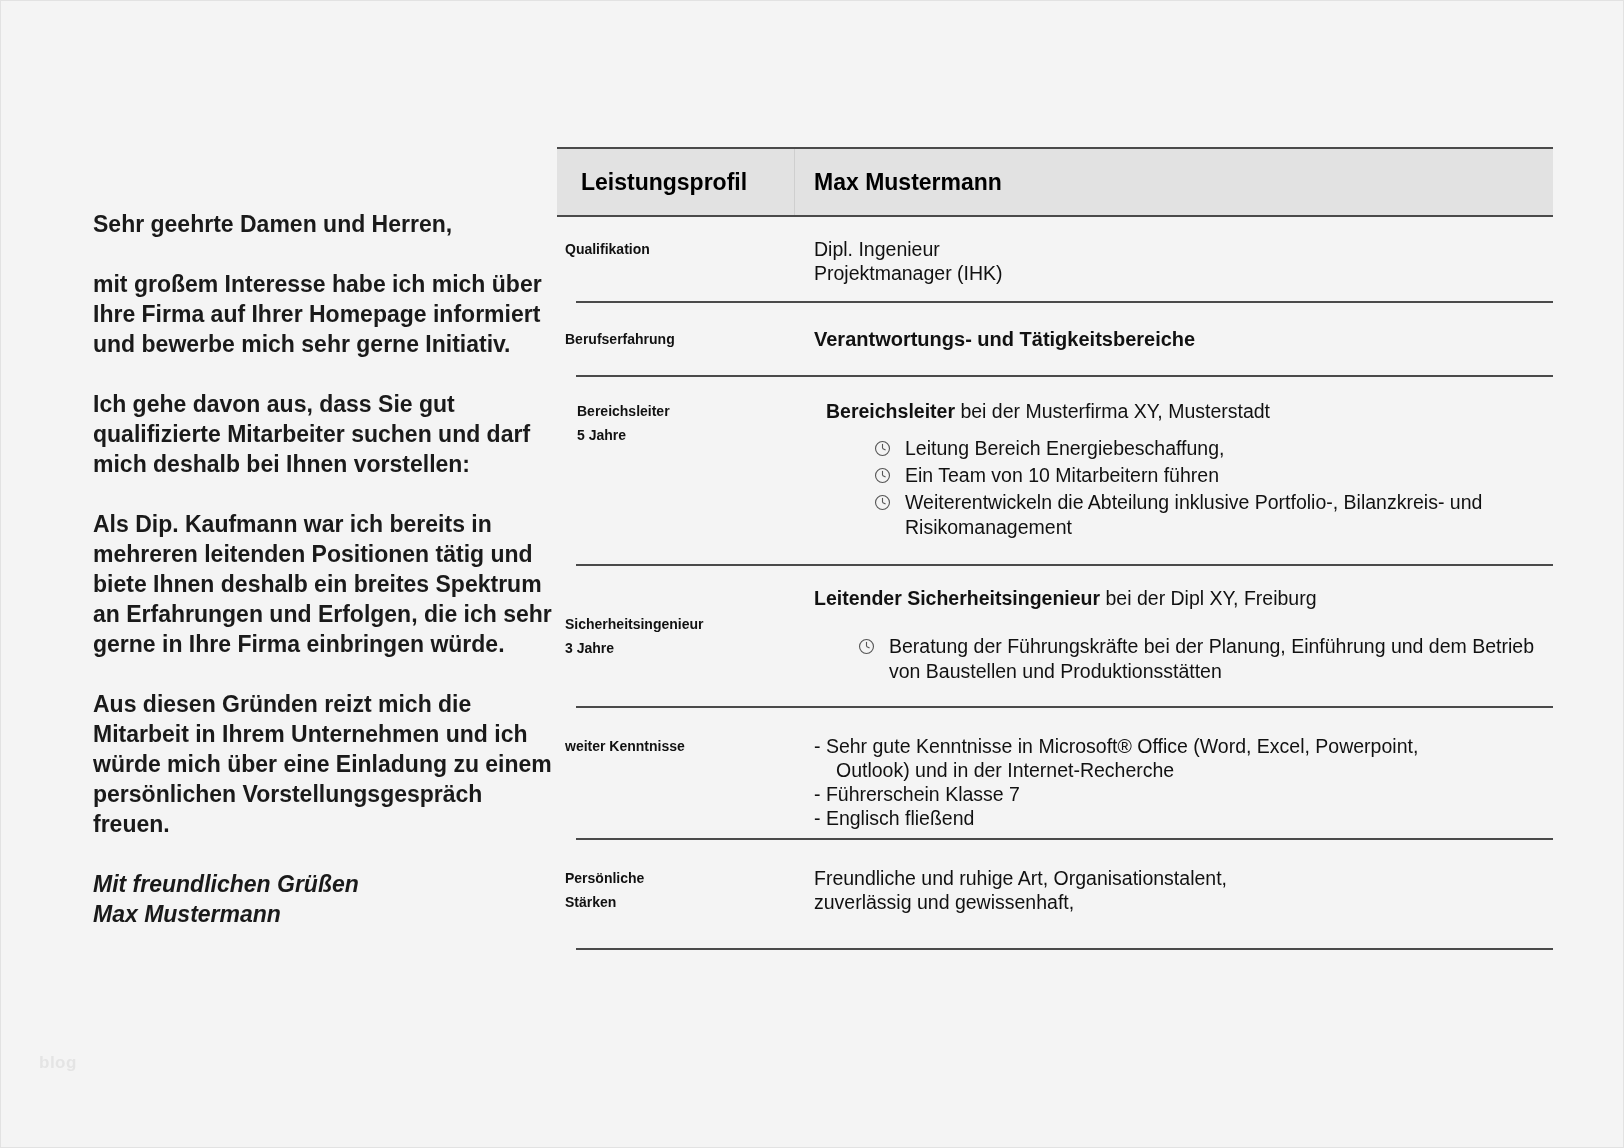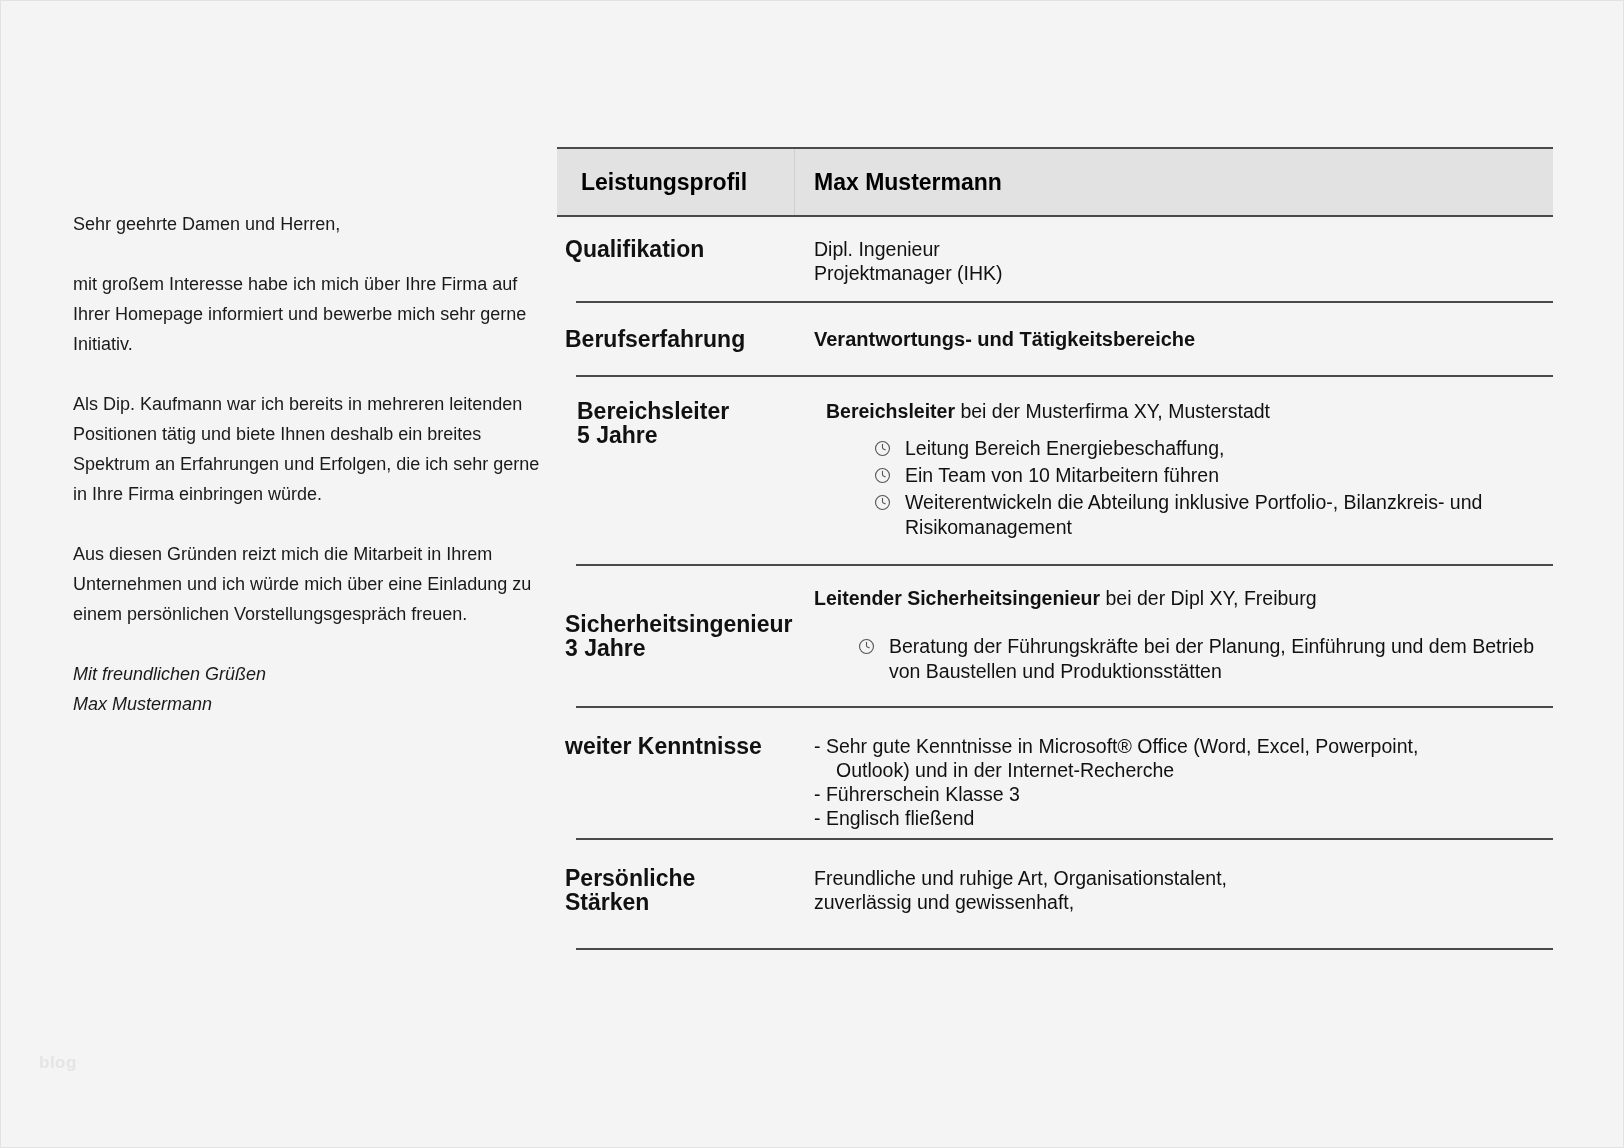--- a/index.html
+++ b/index.html
@@ -16,26 +16,27 @@
     height: 1148px;
     background: #f4f4f4;
     border: 1px solid #e2e2e2;
     box-sizing: border-box;
     overflow: hidden;
   }
 
   
   .letter {
     position: absolute;
-    left: 72px;
+    left: 92px;
     top: 208px;
     width: 470px;
-    font-size: 18px;
+    font-size: 23px;
     line-height: 30px;
     color: #1a1a1a;
+    font-weight: bold;
   }
   .letter p {
     margin: 0 0 30px 0;
   }
   .sign {
     font-style: italic;
     margin: 0;
   }
   .sign .line {
     display: block;
@@ -86,21 +87,21 @@
 
   .row {
     display: flex;
     box-sizing: border-box;
     padding: 20px 0 16px 0;
   }
   .row .c-label {
     width: 238px;
     box-sizing: border-box;
     padding-left: 8px;
-    font-size: 23px;
+    font-size: 14px;
     font-weight: bold;
     color: #111;
     line-height: 24px;
   }
   .row .c-label .sub {
     font-weight: bold;
     display: block;
   }
   .row .c-value {
     flex: 1;
@@ -171,20 +172,21 @@
   }
 </style>
 </head>
 <body>
 
 <div class="page">
 
   <div class="letter">
     <p>Sehr geehrte Damen und Herren,</p>
     <p>mit großem Interesse habe ich mich über Ihre Firma auf Ihrer Homepage informiert und bewerbe mich sehr gerne Initiativ.</p>
+    <p>Ich gehe davon aus, dass Sie gut qualifizierte Mitarbeiter suchen und darf mich deshalb bei Ihnen vorstellen:</p>
     <p>Als Dip. Kaufmann war ich bereits in mehreren leitenden Positionen tätig und biete Ihnen deshalb ein breites Spektrum an Erfahrungen und Erfolgen, die ich sehr gerne in Ihre Firma einbringen würde.</p>
     <p>Aus diesen Gründen reizt mich die Mitarbeit in Ihrem Unternehmen und ich würde mich über eine Einladung zu einem persönlichen Vorstellungsgespräch freuen.</p>
     <p class="sign">
       <span class="line">Mit freundlichen Grüßen</span>
       <span class="line">Max Mustermann</span>
     </p>
   </div>
 
   <div class="profile">
 
@@ -278,21 +280,21 @@
 
     <div class="rule"></div>
 
     <div class="row" style="padding-top:26px;padding-bottom:8px;">
       <div class="c-label">weiter Kenntnisse</div>
       <div class="c-value dashlist">
         <span class="dl">
           <span>- Sehr gute Kenntnisse in Microsoft® Office (Word, Excel, Powerpoint,</span>
           <span class="cont">Outlook) und in der Internet-Recherche</span>
         </span>
-        <span class="dl">- Führerschein Klasse 3</span>
+        <span class="dl">- Führerschein Klasse 7</span>
         <span class="dl">- Englisch fließend</span>
       </div>
     </div>
 
     <div class="rule"></div>
 
     <div class="row" style="padding-top:26px;padding-bottom:34px;">
       <div class="c-label">
         <span>Persönliche</span><br>
         <span>Stärken</span>

